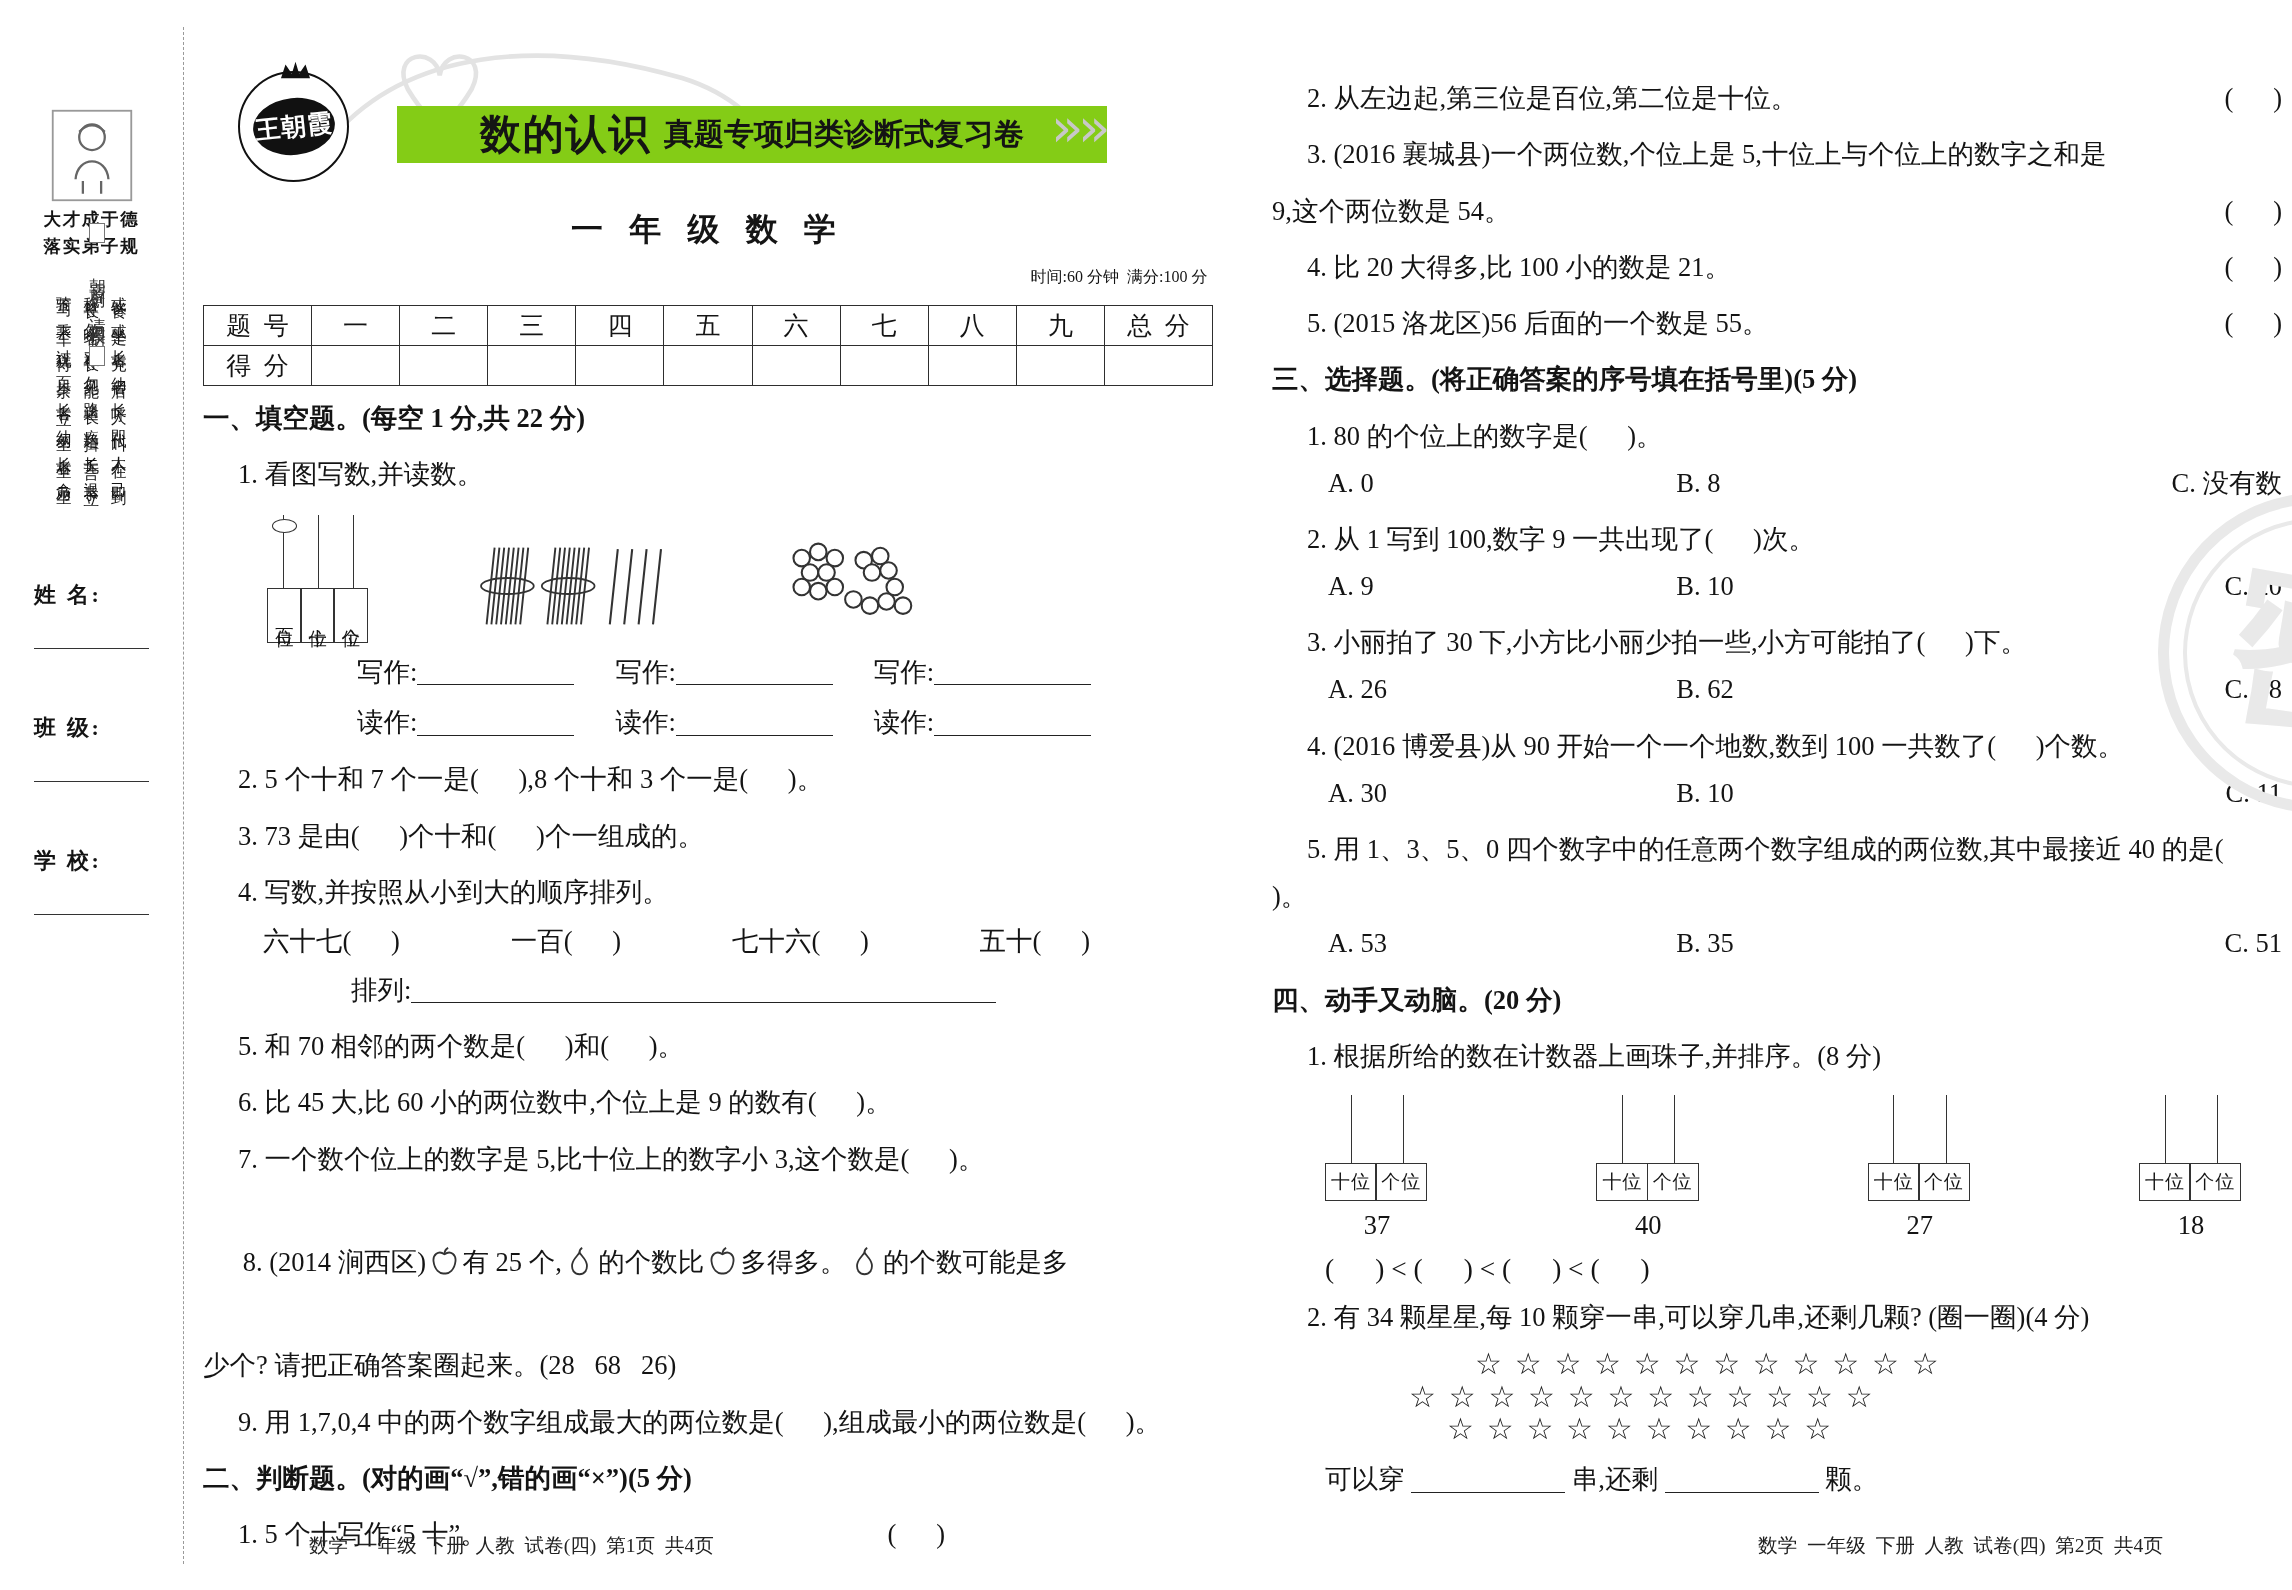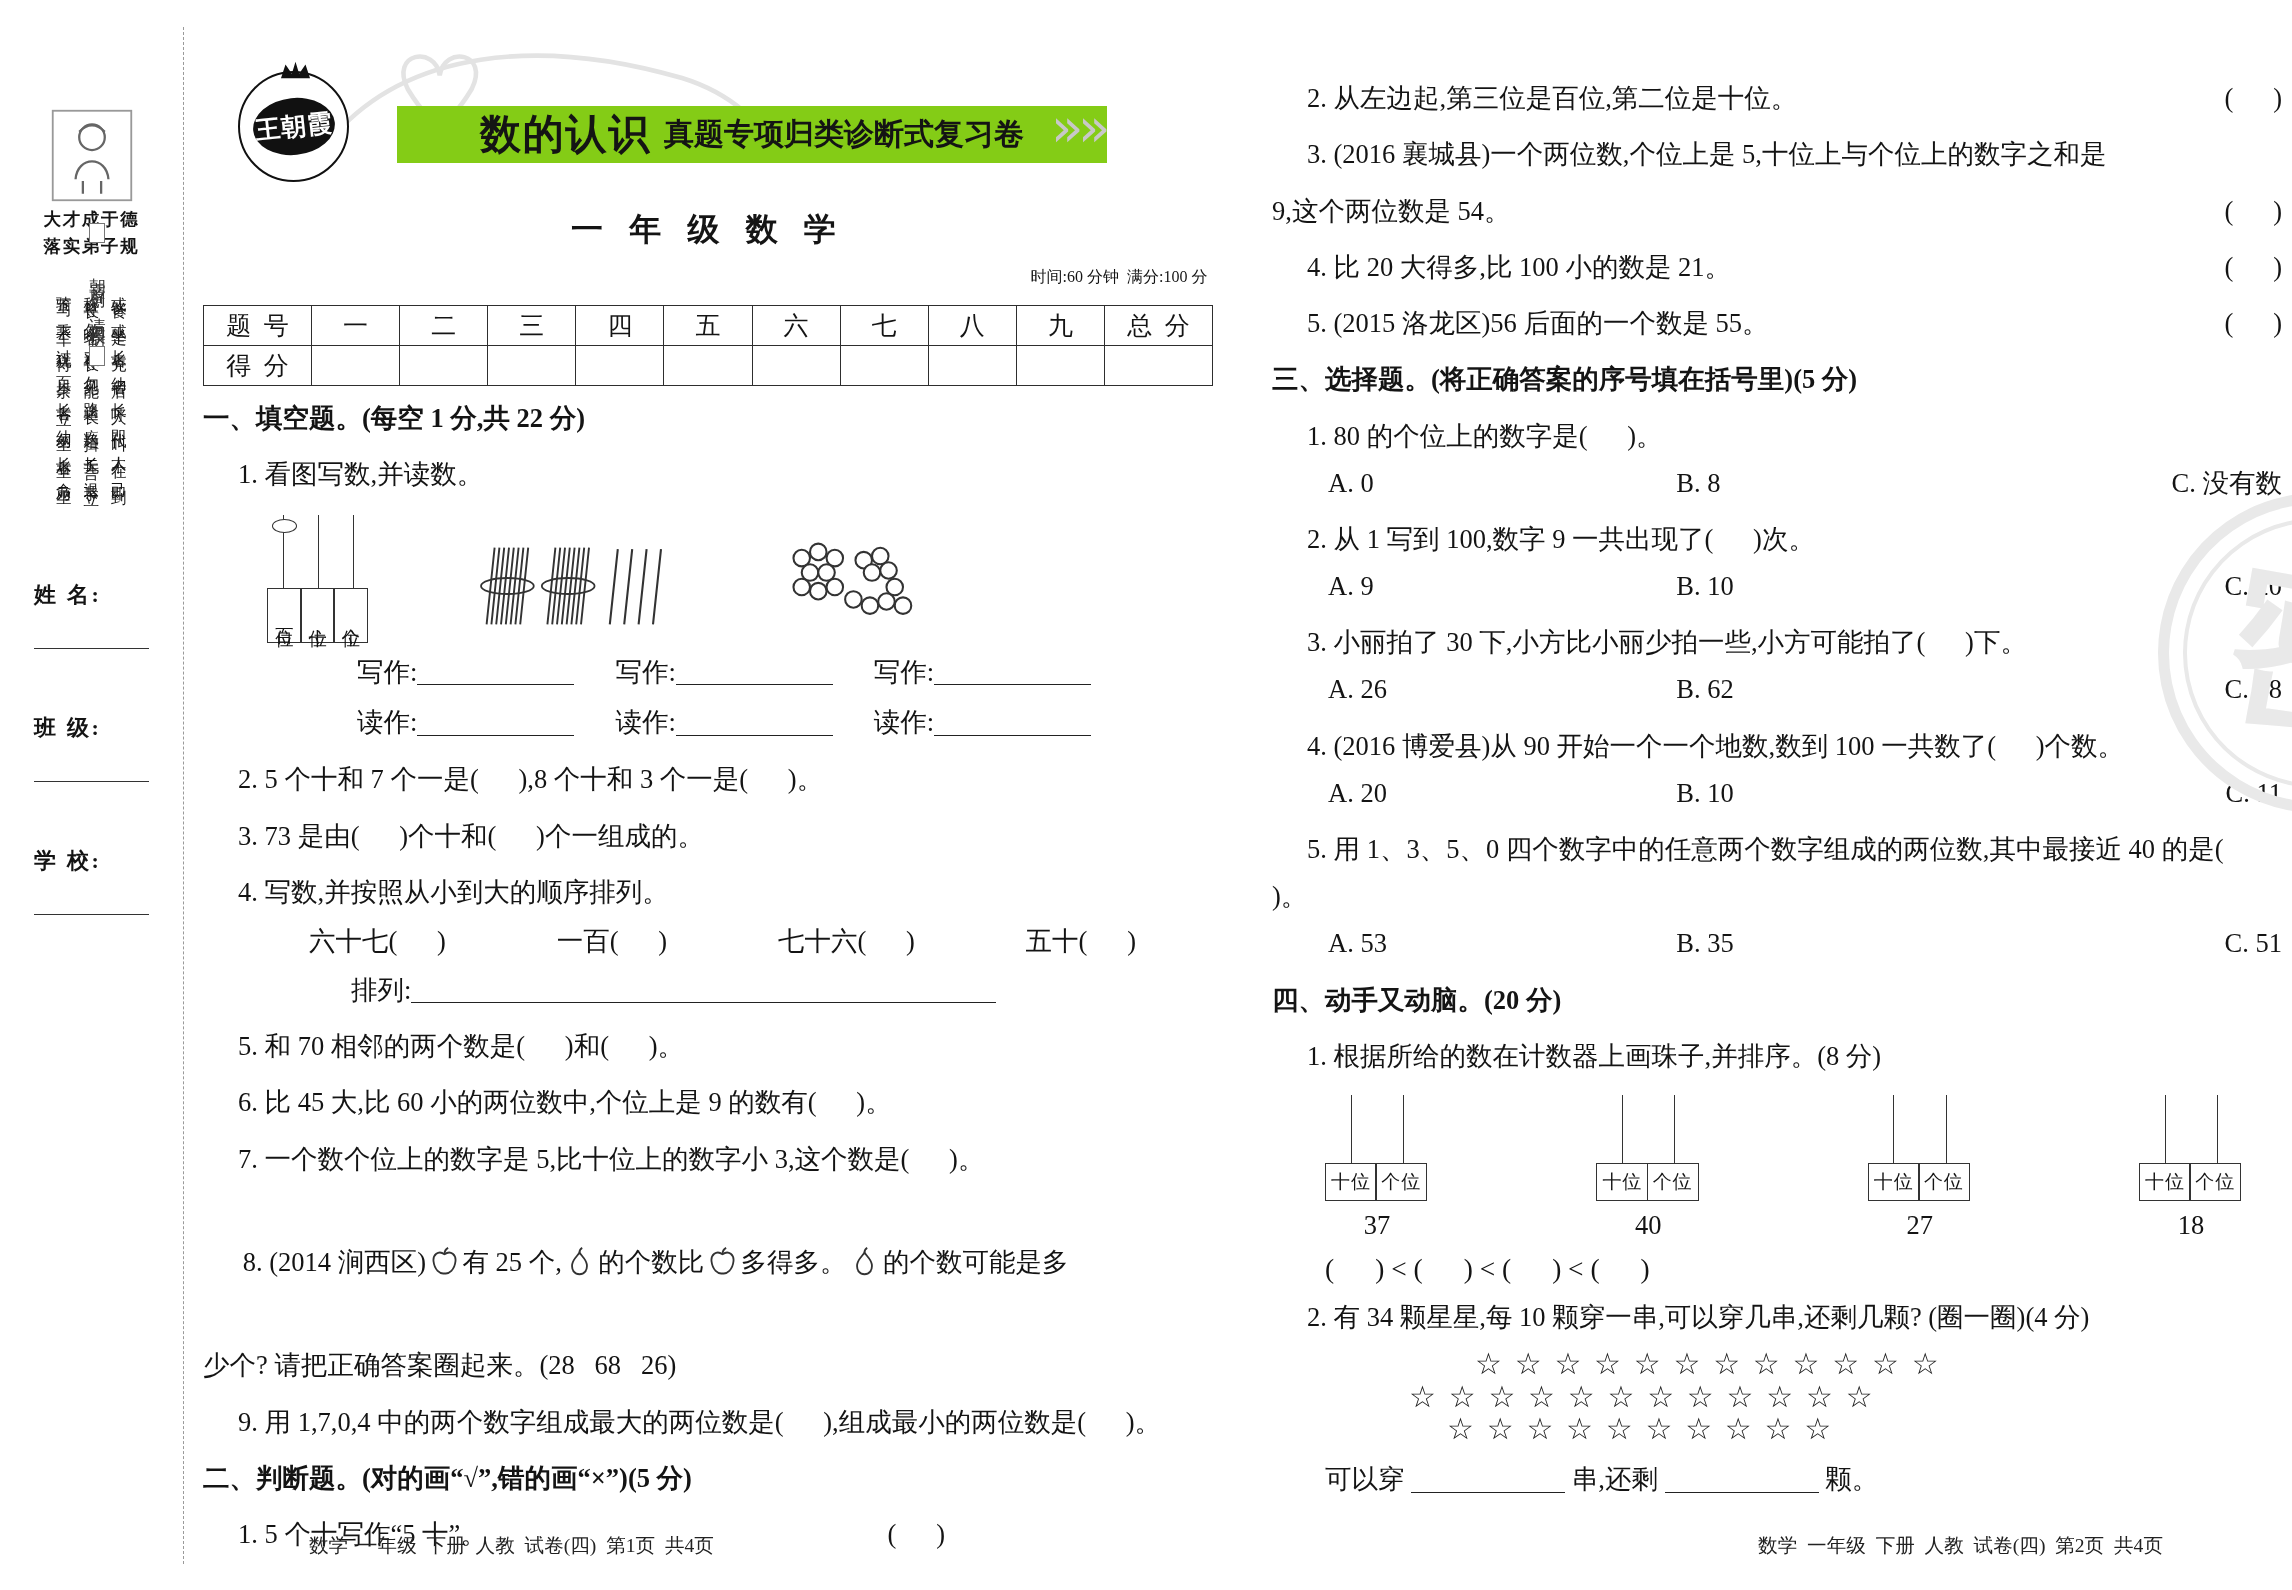--- a/index.html
+++ b/index.html
@@ -59,21 +59,21 @@
   .nowrap { white-space:pre; }
   .jline { display:flex; justify-content:space-between; }
   .jline .jbracket { white-space:pre; }
   .jline-left { width:742px;align-items:flex-end; }
   .page-right .q:first-child { margin-top:24px; }
 
   .opts { display:grid; grid-template-columns:1.15fr 1fr 1fr; margin-left:56px; font-size:26.5px; line-height:1.78; margin-top:0; }
   .opts .opt { white-space:pre; }
   .opts .opt:nth-child(3) { text-align:right; }
 
-  .q4row { display:flex; justify-content:space-between; margin-left:106px; width:827px; font-size:26.5px; line-height:1.78; margin-top:1.8px; }
+  .q4row { display:flex; justify-content:space-between; margin-left:60px; width:827px; font-size:26.5px; line-height:1.78; margin-top:1.8px; }
   .q4row span { white-space:pre; }
   .sortline { margin-left:148px; margin-top:1.8px; font-size:26.5px; line-height:1.78; }
   .blank { display:inline-block; border-bottom:1.8px solid #222; height:29px; vertical-align:-4.6px; }
   .sortline .blank { width:585px; }
 
   
   .fig-row { display:flex; align-items:flex-end; margin:16.4px 0 3.7px 64px; gap:106px; }
   .pv-rods { position:relative; height:73px; width:104px; }
   .pv-rods i { position:absolute; top:0; bottom:0; border-left:1.8px solid #333; }
   .pv-rods i:nth-of-type(1){left:16.4px} .pv-rods i:nth-of-type(2){left:51px} .pv-rods i:nth-of-type(3){left:86px}
@@ -386,21 +386,21 @@
 
     <div class="q indent">3. 小丽拍了 30 下,小方比小丽少拍一些,小方可能拍了(      )下。</div>
     <div class="opts">
         <span class="opt">A. 26</span>
         <span class="opt">B. 62</span>
         <span class="opt">C. 88</span>
       </div>
 
     <div class="q indent">4. (2016 博爱县)从 90 开始一个一个地数,数到 100 一共数了(      )个数。</div>
     <div class="opts">
-        <span class="opt">A. 20</span>
+        <span class="opt">A. 30</span>
         <span class="opt">B. 10</span>
         <span class="opt">C. 11</span>
       </div>
 
     <div class="q indent">5. 用 1、3、5、0 四个数字中的任意两个数字组成的两位数,其中最接近 40 的是(      )。</div>
     <div class="opts">
         <span class="opt">A. 53</span>
         <span class="opt">B. 35</span>
         <span class="opt">C. 51</span>
       </div>

